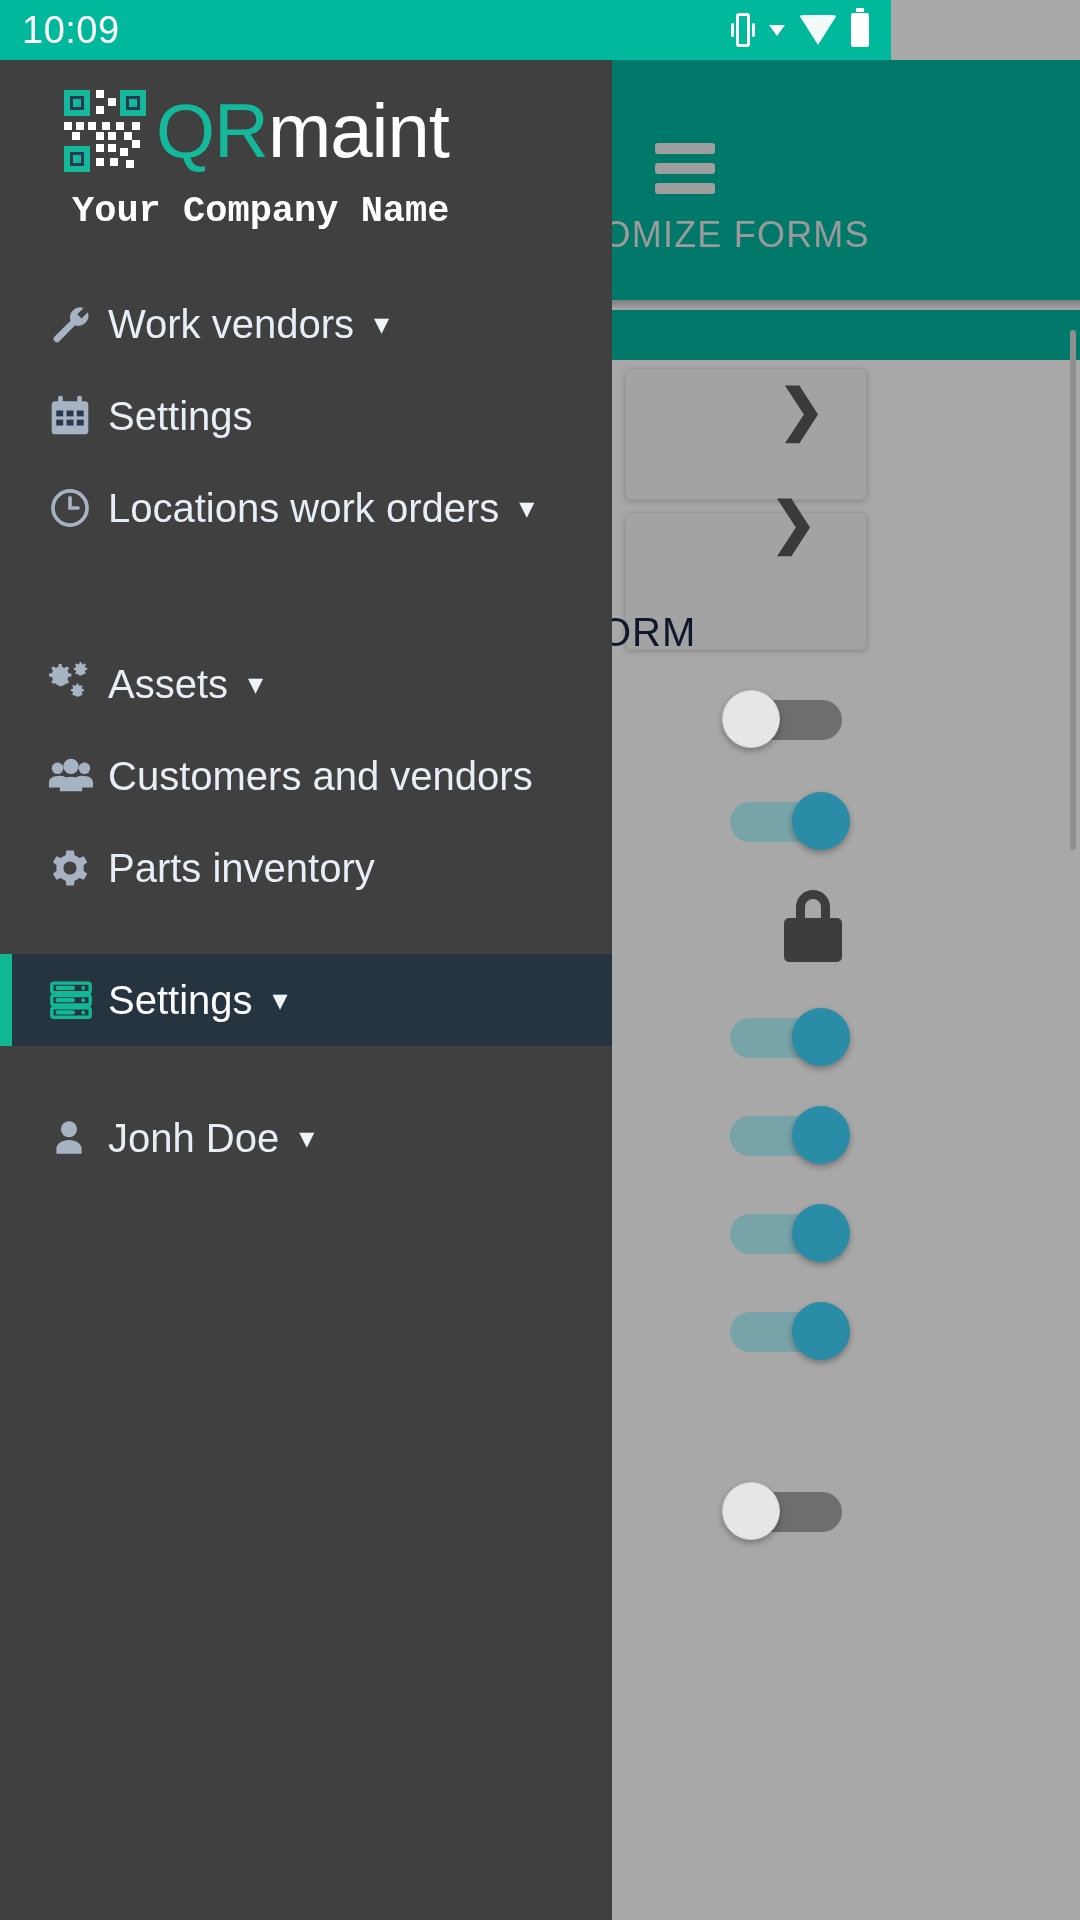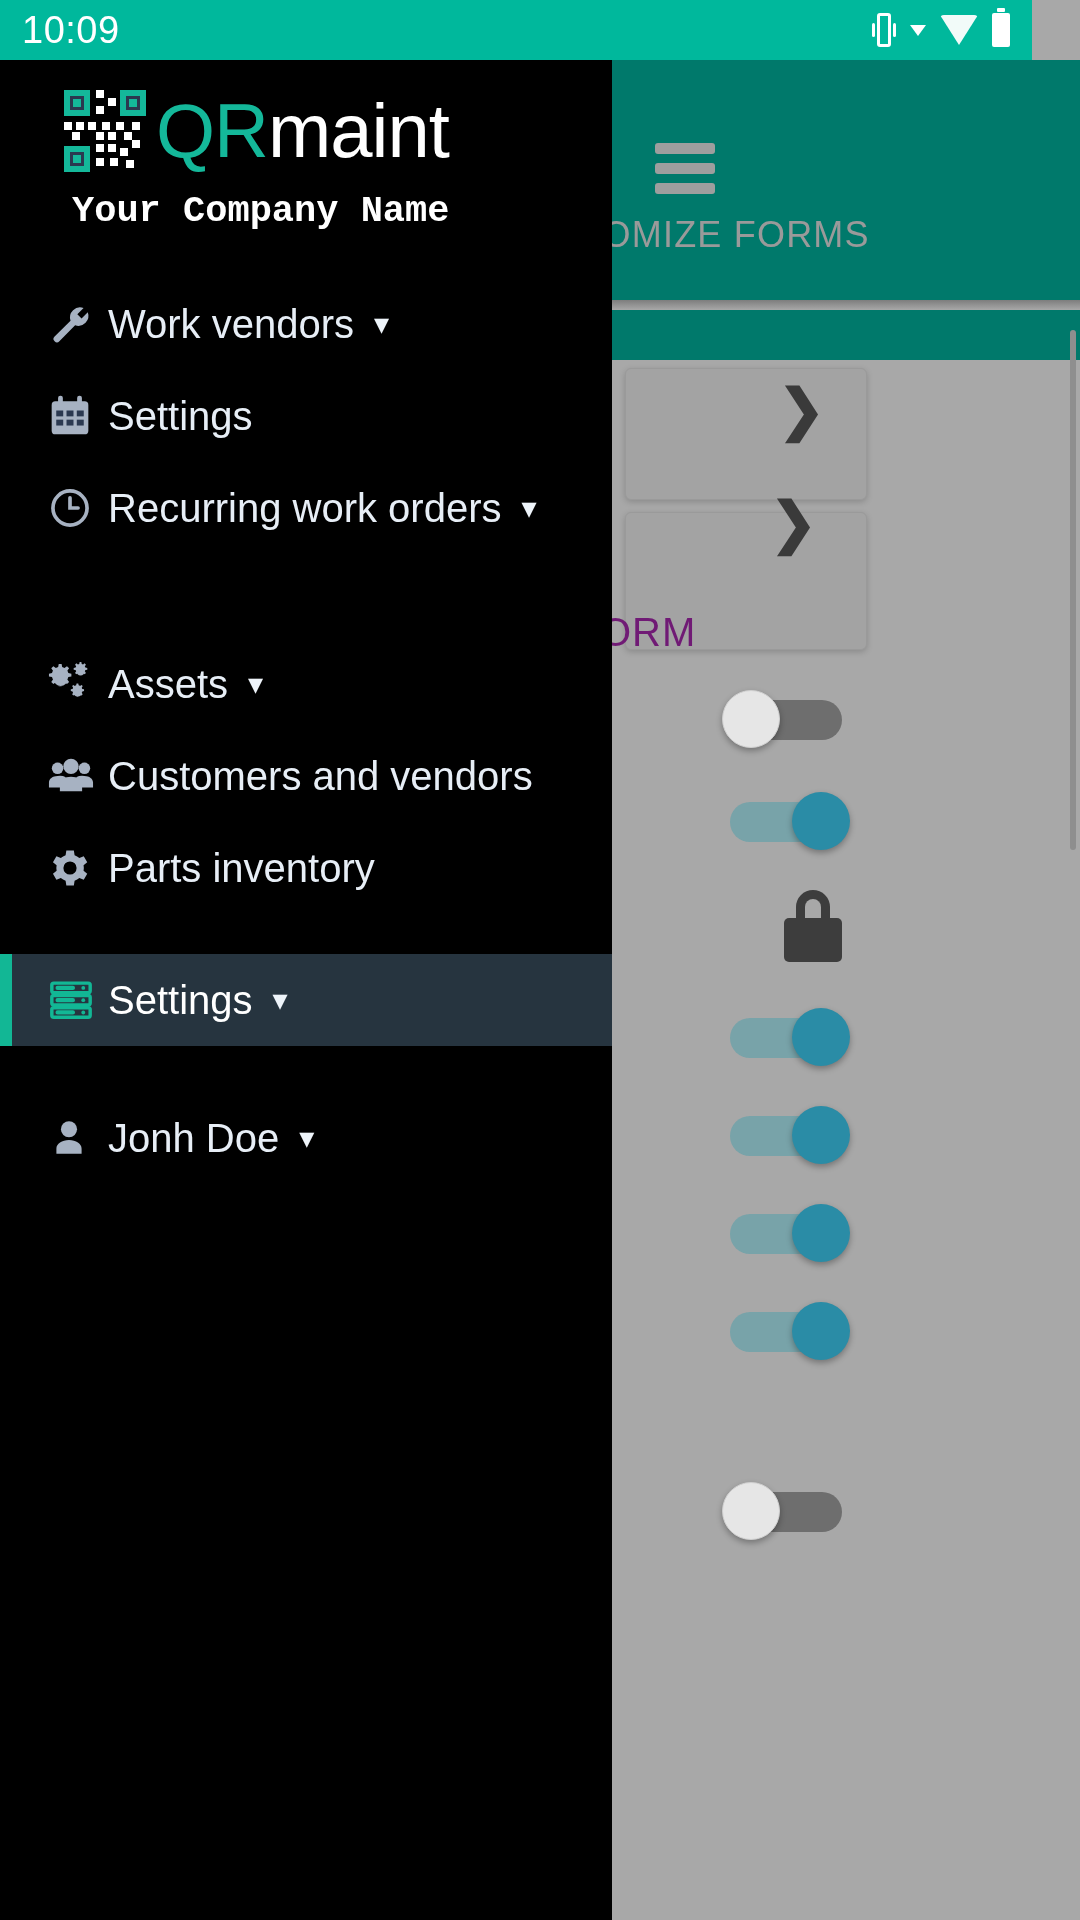--- a/index.html
+++ b/index.html
@@ -22,55 +22,55 @@
   .appbar-shadow{position:absolute;left:0;top:300px;right:0;height:10px;
     background:linear-gradient(#7d7d7d,#a8a8a8);}
 
   .card{position:absolute;background:#a3a3a3;border:1px solid #9a9a9a;border-radius:6px;
         box-shadow:0 2px 6px rgba(0,0,0,.18);}
   .card.c1{left:625px;top:368px;width:240px;height:130px;}
   .card.c2{left:625px;top:512px;width:240px;height:136px;}
   .chev{position:absolute;font-size:56px;color:#3a3a3a;font-weight:bold;line-height:1;}
   .chev-right{left:778px;top:382px;}
   .chev-down{left:770px;top:495px;}
-  .section-title{position:absolute;left:600px;top:610px;font-size:40px;color:#701a75;
+  .section-title{position:absolute;left:600px;top:610px;font-size:40px;color:#0f172a;
     letter-spacing:1px;white-space:nowrap;font-weight:400;}
 
   .toggle{position:absolute;width:120px;height:56px;}
   .toggle .track{position:absolute;left:10px;top:10px;width:104px;height:40px;border-radius:20px;}
   .toggle .knob{position:absolute;top:0;width:58px;height:58px;border-radius:50%;
     box-shadow:0 3px 6px rgba(0,0,0,.3);}
   .toggle.off .track{background:#6e6e6e;left:16px;}
   .toggle.off .knob{left:0;background:#e6e6e6;border:1px solid #cfcfcf;box-sizing:border-box;}
   .toggle.on  .track{background:rgba(90,160,170,.62);left:0;}
   .toggle.on  .knob{right:0;background:#2a8ca6;}
 
   .lock{position:absolute;left:784px;top:890px;width:58px;height:72px;}
   .lock .shackle{position:absolute;left:12px;top:0;width:34px;height:34px;
     border:9px solid #3d3d3d;border-bottom:none;border-radius:18px 18px 0 0;box-sizing:border-box;}
   .lock .body{position:absolute;left:0;top:28px;width:58px;height:44px;background:#3d3d3d;border-radius:5px;}
   .red-text{position:absolute;left:590px;top:1418px;font-size:34px;color:#9e3a42;white-space:nowrap;}
   .scrollbar{position:absolute;right:4px;top:330px;width:6px;height:520px;background:#8e8e8e;border-radius:3px;}
 
   
-  .statusbar{position:absolute;left:0;top:0;width:1032px;height:60px;background:#00b89c;
+  .statusbar{position:absolute;left:0;top:0;width:891px;height:60px;background:#00b89c;
     display:flex;align-items:center;justify-content:space-between;padding:0 22px;box-sizing:border-box;}
   .clock{color:#fff;font-size:38px;letter-spacing:.5px;}
   .sysicons{display:flex;align-items:center;gap:14px;}
   .ic-vibrate{position:relative;width:24px;height:34px;}
   .ic-vibrate .phone{position:absolute;left:5px;top:0;width:14px;height:34px;border:3px solid #fff;border-radius:3px;box-sizing:border-box;}
   .ic-vibrate .l,.ic-vibrate .r{position:absolute;top:10px;width:3px;height:14px;background:#fff;border-radius:2px;}
   .ic-vibrate .l{left:0;} .ic-vibrate .r{right:0;}
   .ic-caret{width:0;height:0;border-left:8px solid transparent;border-right:8px solid transparent;border-top:11px solid #fff;}
   .ic-wifi{width:0;height:0;border-left:19px solid transparent;border-right:19px solid transparent;border-top:30px solid #fff;border-radius:4px;opacity:.95;}
   .ic-batt{position:relative;width:18px;height:34px;background:#fff;border-radius:2px;}
   .ic-batt:before{content:"";position:absolute;left:5px;top:-5px;width:8px;height:4px;background:#fff;border-radius:1px;}
 
   
-  .drawer{position:absolute;left:0;top:60px;width:612px;height:1860px;background:#000000;overflow:hidden;}
+  .drawer{position:absolute;left:0;top:60px;width:612px;height:1860px;background:#404040;overflow:hidden;}
   .brand{padding:28px 0 0 62px;}
   .logo-row{display:flex;align-items:center;gap:8px;}
   .qr-glyph{width:86px;height:86px;position:relative;flex:none;}
   .wordmark{font-size:76px;line-height:1;letter-spacing:-1px;}
   .wordmark .qr{color:#14b89a;}
   .wordmark .maint{color:#ffffff;}
   .company{margin:16px 0 0 10px;color:#ffffff;font-size:37px;font-weight:bold;font-family:Liberation Mono, monospace;}
 
   .nav{margin-top:46px;}
   .nav-item{position:relative;display:flex;align-items:center;height:92px;padding-left:48px;box-sizing:border-box;}
@@ -238,21 +238,21 @@
         <span class="label">Settings</span>
       </div>
 
       <div class="nav-item">
         <span class="ico">
           <svg width="44" height="44" viewBox="0 0 24 24" fill="none" stroke="currentColor" stroke-width="2">
             <circle cx="12" cy="12" r="9.3"></circle>
             <path d="M12 6.4V12h4.4" stroke-linecap="round"></path>
           </svg>
         </span>
-        <span class="label">Recurring work orders</span>
+        <span class="label">Locations work orders</span>
         <span class="caret">▾</span>
       </div>
 
       <div class="sep"></div>
 
       <div class="nav-item spaced">
         <span class="ico">
           <svg width="46" height="46" viewBox="0 0 24 24" fill="currentColor">
             <path d="M10.2 9.4a3.6 3.6 0 1 0-3.6 3.6 3.6 3.6 0 0 0 3.6-3.6zm2-1.3V6.6l-1.6-.3a4.9 4.9 0 0 0-.5-1.2l.9-1.3-1.1-1.1-1.3.9a4.9 4.9 0 0 0-1.2-.5L7.1 1.5H5.6l-.3 1.6a4.9 4.9 0 0 0-1.2.5L2.8 2.7 1.7 3.8l.9 1.3a4.9 4.9 0 0 0-.5 1.2l-1.6.3v1.5l1.6.3a4.9 4.9 0 0 0 .5 1.2l-.9 1.3 1.1 1.1 1.3-.9a4.9 4.9 0 0 0 1.2.5l.3 1.6h1.5l.3-1.6a4.9 4.9 0 0 0 1.2-.5l1.3.9 1.1-1.1-.9-1.3a4.9 4.9 0 0 0 .5-1.2z"></path>
             <path d="M19.2 5.3a2.2 2.2 0 1 0-2.2 2.2 2.2 2.2 0 0 0 2.2-2.2zm1.3-.8v-.9l-1-.2a3 3 0 0 0-.3-.7l.6-.8-.7-.7-.8.6a3 3 0 0 0-.7-.3l-.2-1h-.9l-.2 1a3 3 0 0 0-.7.3l-.8-.6-.7.7.6.8a3 3 0 0 0-.3.7l-1 .2v.9l1 .2a3 3 0 0 0 .3.7l-.6.8.7.7.8-.6a3 3 0 0 0 .7.3l.2 1h.9l.2-1a3 3 0 0 0 .7-.3l.8.6.7-.7-.6-.8a3 3 0 0 0 .3-.7z"></path>

